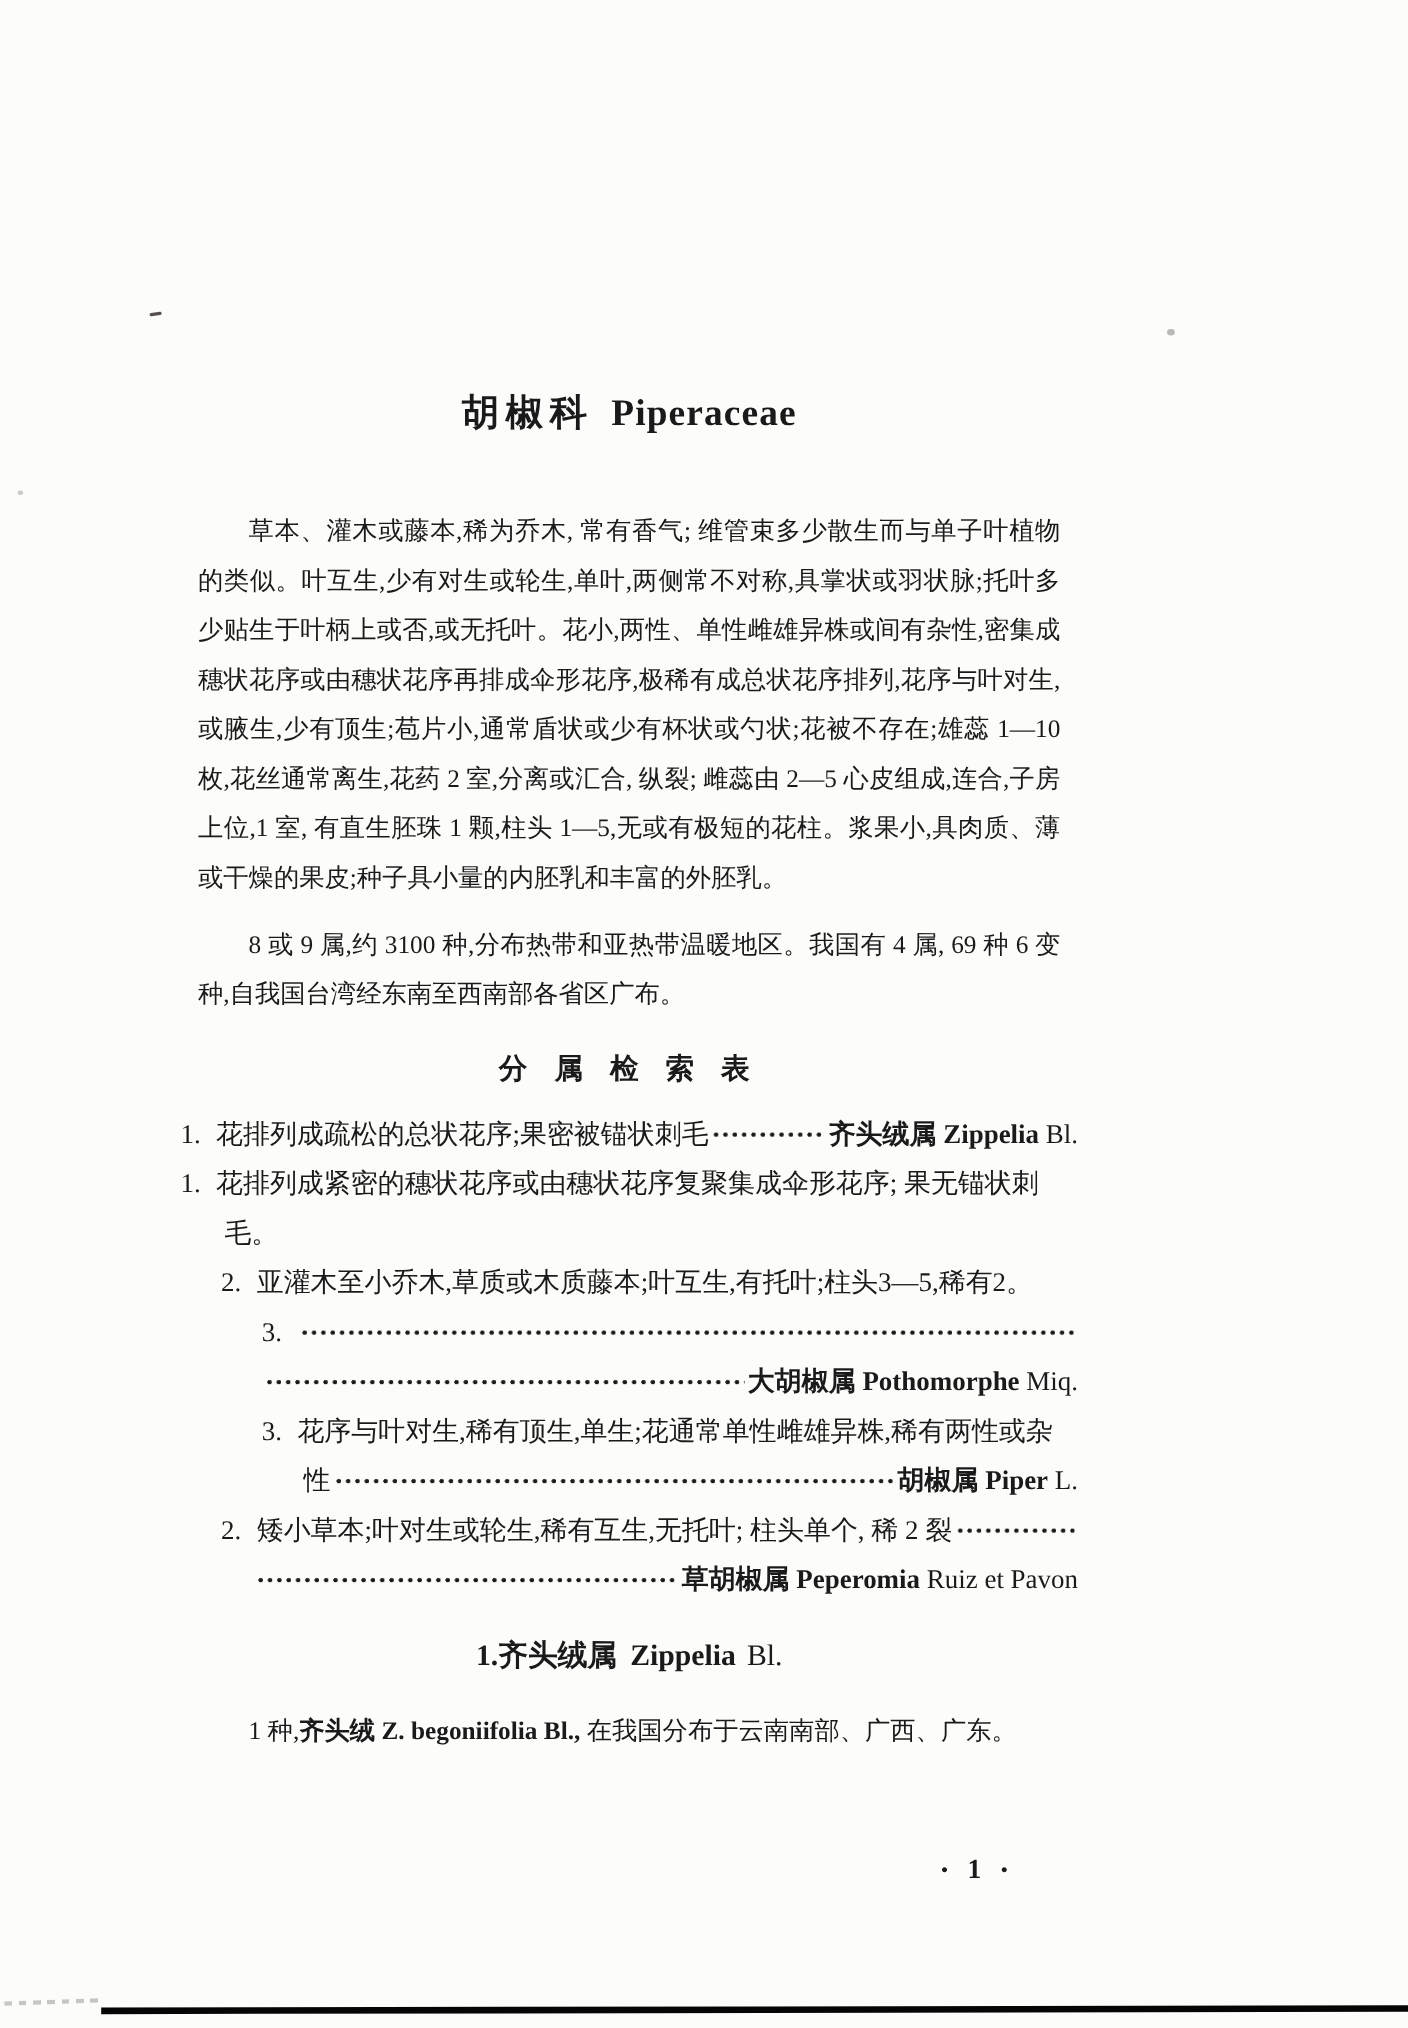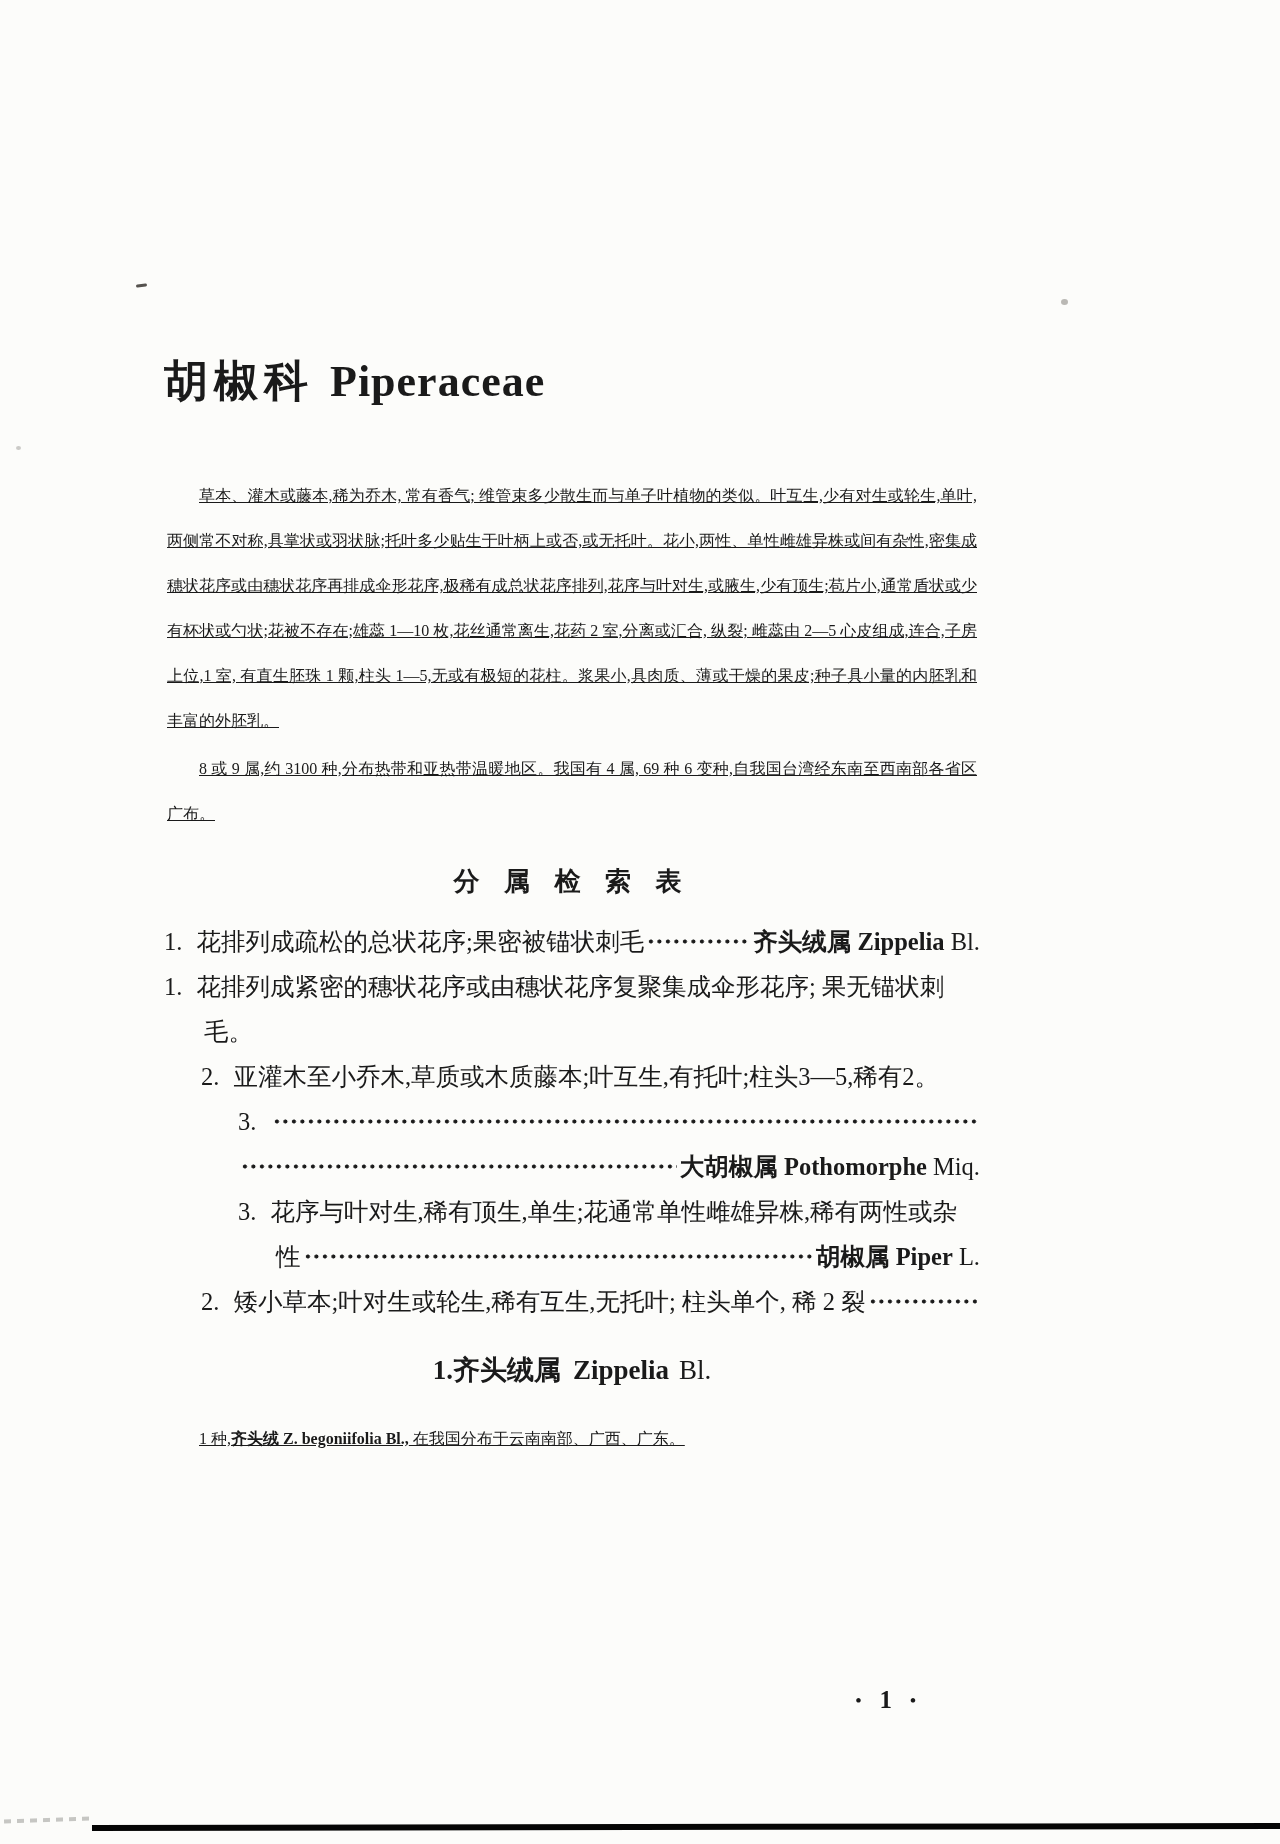--- a/index.html
+++ b/index.html
@@ -9,29 +9,29 @@
     margin:0 auto;
     background:#fcfcfa;
     font-family:"Liberation Serif","DejaVu Serif",serif;
     color:#1a1a1a;
     overflow:hidden;
   }
   .content {
     position:absolute; left:164px; top:352px; width:816px;
   }
   .doc-title {
-    text-align:left; font-weight:bold; font-size:44px;
+    text-align:center; font-weight:bold; font-size:34px;
     margin:0 0 62px 0; white-space:nowrap;
   }
   .doc-title .title-cn { letter-spacing:6px; margin-right:16px; }
   .doc-title .title-latin { letter-spacing:1px; }
   .para {
-    font-size:16px; line-height:45px;
+    font-size:23px; line-height:45px;
     text-align:justify; text-justify:inter-ideograph;
-    text-indent:2em; margin:3px;text-decoration:underline;
+    text-indent:2em; margin:16px;
   }
   .key-heading {
     text-align:center; font-weight:bold; font-size:26px;
     letter-spacing:9px; margin:28px 0 20px 0; white-space:nowrap;
   }
   .key { font-size:24.5px; }
   .key-line { display:flex; line-height:45px; white-space:pre; }
   .key-line .num { margin-right:14px; }
   .ind1 { padding-left:37px; }
   .ind2 { padding-left:74px; }
@@ -137,20 +137,23 @@
       </div>
 
       <div class="key-line cont-b">
         <span class="ktext">性</span><span class="leader"></span><span class="res-cn">胡椒属 </span><span class="res-latin">Piper</span><span class="res-author"> L.</span>
       </div>
 
       <div class="key-line ind1">
         <span class="num">2.</span><span class="ktext">矮小草本;叶对生或轮生,稀有互生,无托叶; 柱头单个, 稀 2 裂</span><span class="leader"></span>
       </div>
 
+      <div class="key-line cont-c">
+        <span class="leader"></span><span class="res-cn">草胡椒属 </span><span class="res-latin">Peperomia</span><span class="res-author"> Ruiz et Pavon</span>
+      </div>
 
     </div>
 
     <div class="genus-heading">
       <span class="gh-cn">1.齐头绒属</span><span class="gh-latin">Zippelia</span><span class="gh-author">Bl.</span>
     </div>
 
     <p class="para">
       <span>1 种,</span><span class="species-cn">齐头绒 </span><span class="species-latin">Z. begoniifolia Bl.,</span><span> 在我国分布于云南南部、广西、广东。</span>
     </p>

